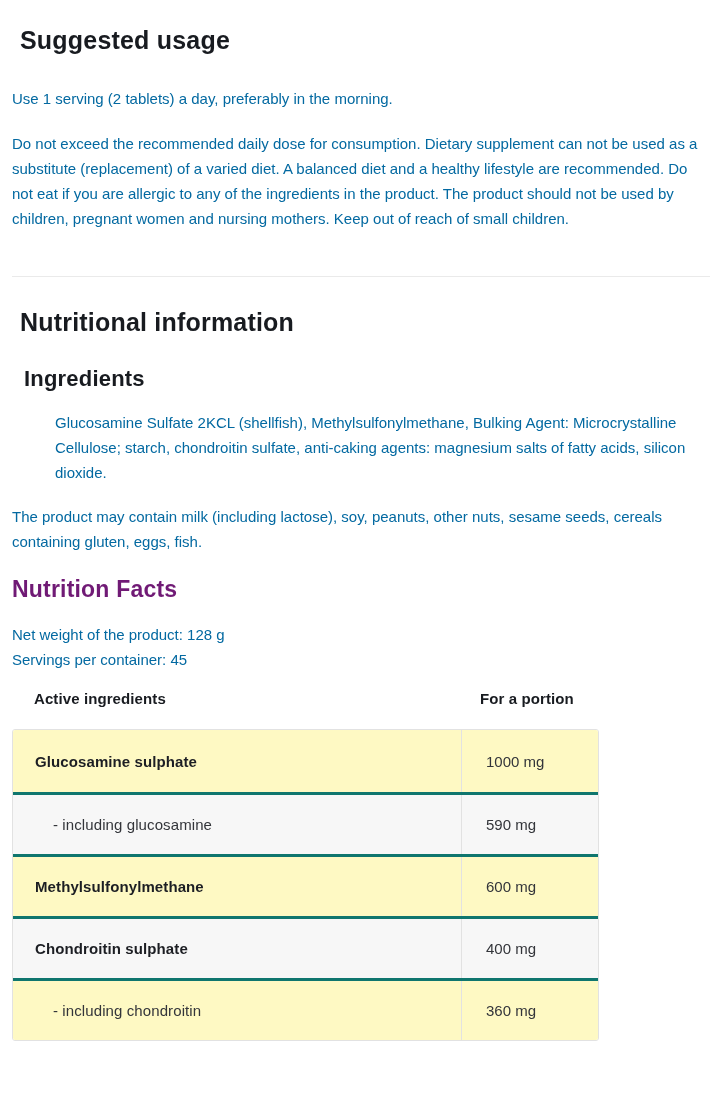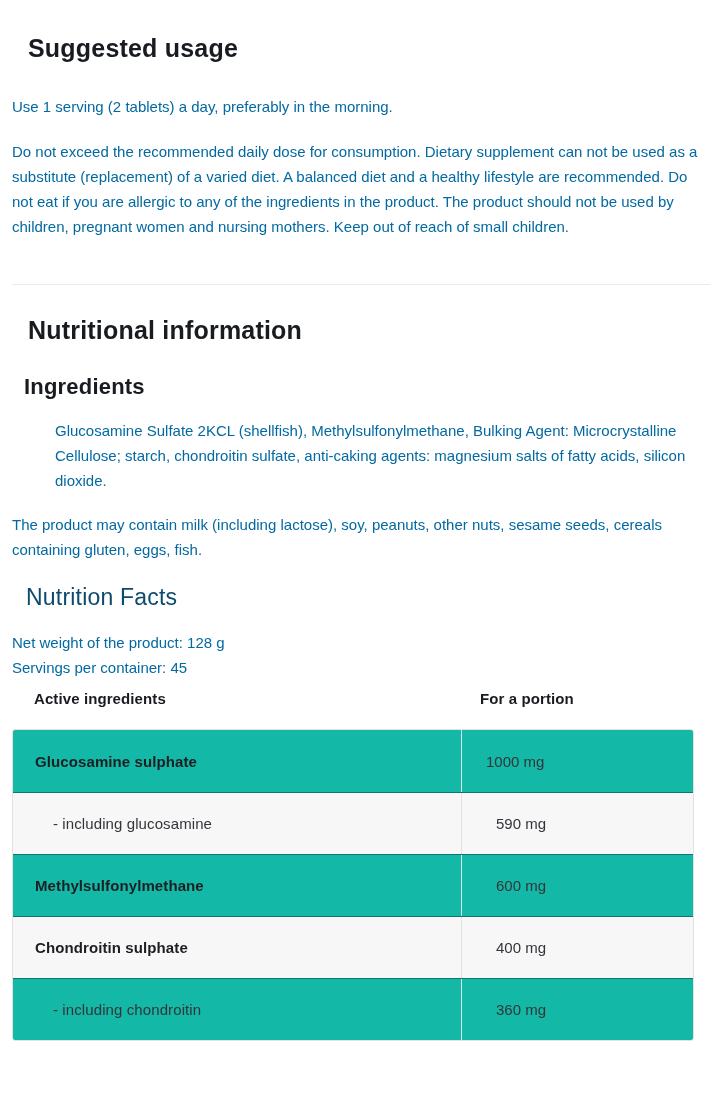--- a/index.html
+++ b/index.html
@@ -14,37 +14,37 @@
   }
   .page {
     padding: 16px 14px 0 12px;
     width: 724px;
   }
   .h-lg {
     font-size: 25px;
     line-height: 32px;
     font-weight: 700;
     color: #181b20;
-    margin: 16px;
+    margin: 8px;
     letter-spacing: 0.2px;
   }
   .h-md {
     font-size: 22px;
     line-height: 30px;
     font-weight: 700;
     color: #181b20;
     margin: 12px;
     letter-spacing: 0.2px;
   }
   .h-facts {
     font-size: 23px;
     line-height: 30px;
-    font-weight: 400;
-    color: #0c4a6e;
-    margin: 14px;
+    font-weight: 700;
+    color: #701a75;
+    margin: 0;
     letter-spacing: 0.2px;
   }
   .body-text {
     font-size: 15px;
     line-height: 25px;
     margin: 0;
     color: #0369a1;
     max-width: 700px;
   }
   .mt-usage   { margin-top: 30px; }
@@ -57,21 +57,21 @@
   }
   .mt-nutri-title { margin-top: 29px; }
   .mt-ingredients-title { margin-top: 26px; }
   .mt-composition { margin-top: 16px; margin-left: 43px; }
   .mt-allergens { margin-top: 19px; }
   .mt-facts-title { margin-top: 20px; }
   .facts-lines { margin-top: 18px; }
   .facts-lines p { margin: 0; }
 
   
-  .table-wrap { margin-top: 8px; width: 682px; }
+  .table-wrap { margin-top: 16px; width: 587px; }
   .thead-row {
     display: flex;
     align-items: center;
     height: 20px;
   }
   .thead-cell {
     font-size: 15px;
     font-weight: 700;
     color: #181b20;
     letter-spacing: 0.1px;
@@ -82,23 +82,23 @@
     margin-top: 21px;
     border: 1px solid #e2e2e2;
     border-radius: 3px;
     background: #ffffff;
     overflow: hidden;
   }
   .trow {
     display: flex;
     align-items: stretch;
     height: 62px;
-    background: #14b8a6;
+    background: #fef9c3;
   }
-  .trow + .trow { border-top: 1px solid #0f766e; gap: 10px; }
+  .trow + .trow { border-top: 3px solid #0f766e; }
   .trow--alt { background: #f7f7f7; }
   .tcell-ingredient {
     width: 449px;
     padding-left: 22px;
     border-right: 1px solid #e2e2e2;
     display: flex;
     align-items: center;
     font-size: 15px;
     font-weight: 700;
     color: #1c1e23;

